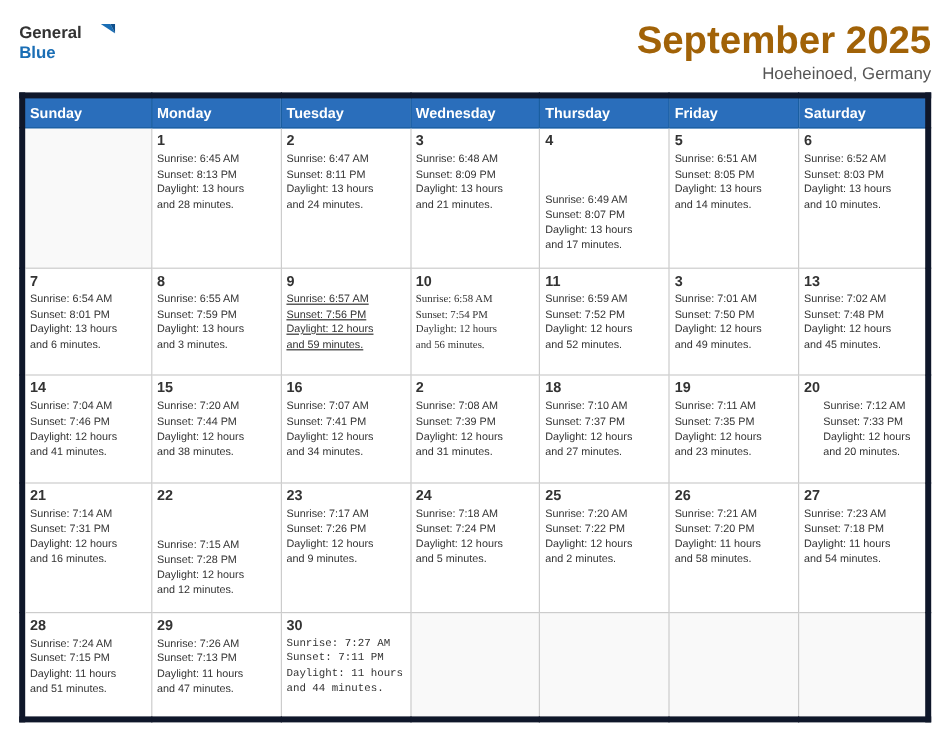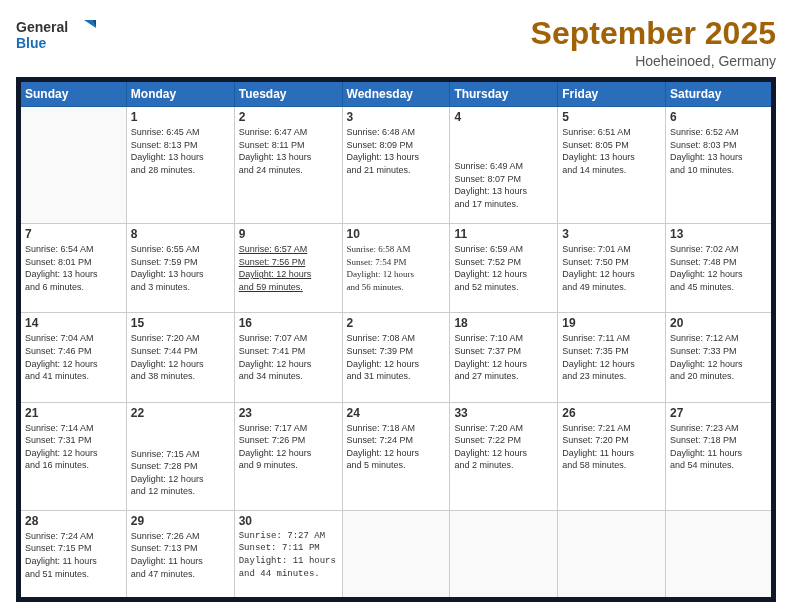--- a/index.html
+++ b/index.html
@@ -247,21 +247,21 @@
           </td>
           <td>
             <span class="day-number">19</span>
             <div class="day-info" style="white-space: pre-line;">Sunrise: 7:11 AM
 Sunset: 7:35 PM
 Daylight: 12 hours
 and 23 minutes.</div>
           </td>
           <td>
             <span class="day-number">20</span>
-            <div class="day-info" style="white-space: pre-line;">Sunrise: 7:12 AM
+            <div class="day-info" style="white-space: pre-line; margin-left: 16px;">Sunrise: 7:12 AM
 Sunset: 7:33 PM
 Daylight: 12 hours
 and 20 minutes.</div>
           </td>
         </tr>
         <tr>
           <td>
             <span class="day-number">21</span>
             <div class="day-info" style="white-space: pre-line;">Sunrise: 7:14 AM
 Sunset: 7:31 PM
@@ -283,21 +283,21 @@
 and 9 minutes.</div>
           </td>
           <td>
             <span class="day-number">24</span>
             <div class="day-info" style="white-space: pre-line;">Sunrise: 7:18 AM
 Sunset: 7:24 PM
 Daylight: 12 hours
 and 5 minutes.</div>
           </td>
           <td>
-            <span class="day-number">33</span>
+            <span class="day-number">25</span>
             <div class="day-info" style="white-space: pre-line;">Sunrise: 7:20 AM
 Sunset: 7:22 PM
 Daylight: 12 hours
 and 2 minutes.</div>
           </td>
           <td>
             <span class="day-number">26</span>
             <div class="day-info" style="white-space: pre-line;">Sunrise: 7:21 AM
 Sunset: 7:20 PM
 Daylight: 11 hours

